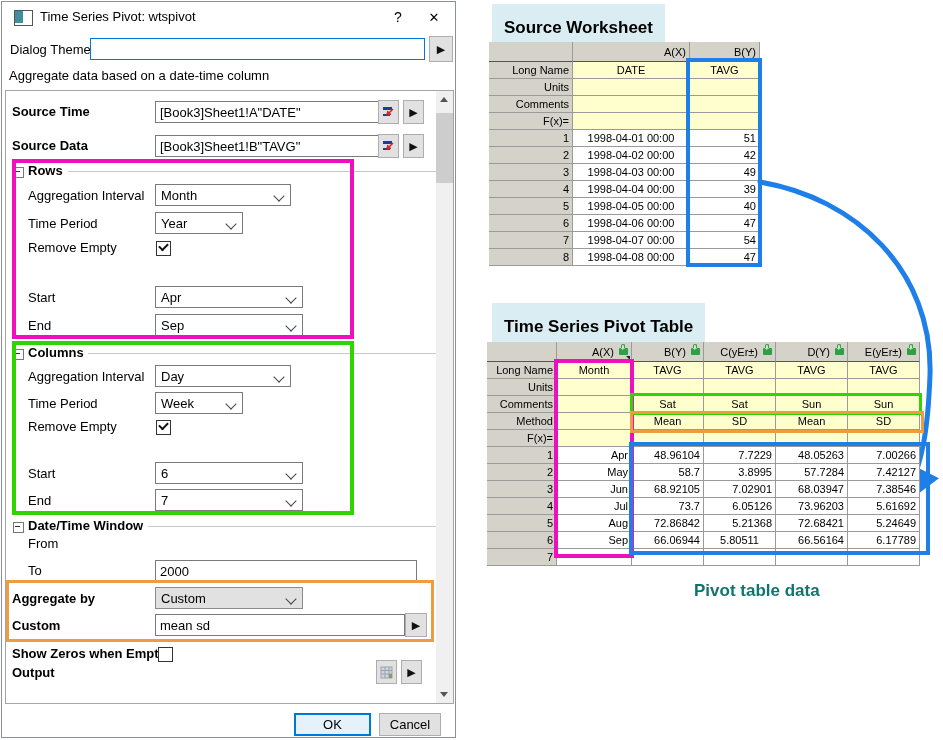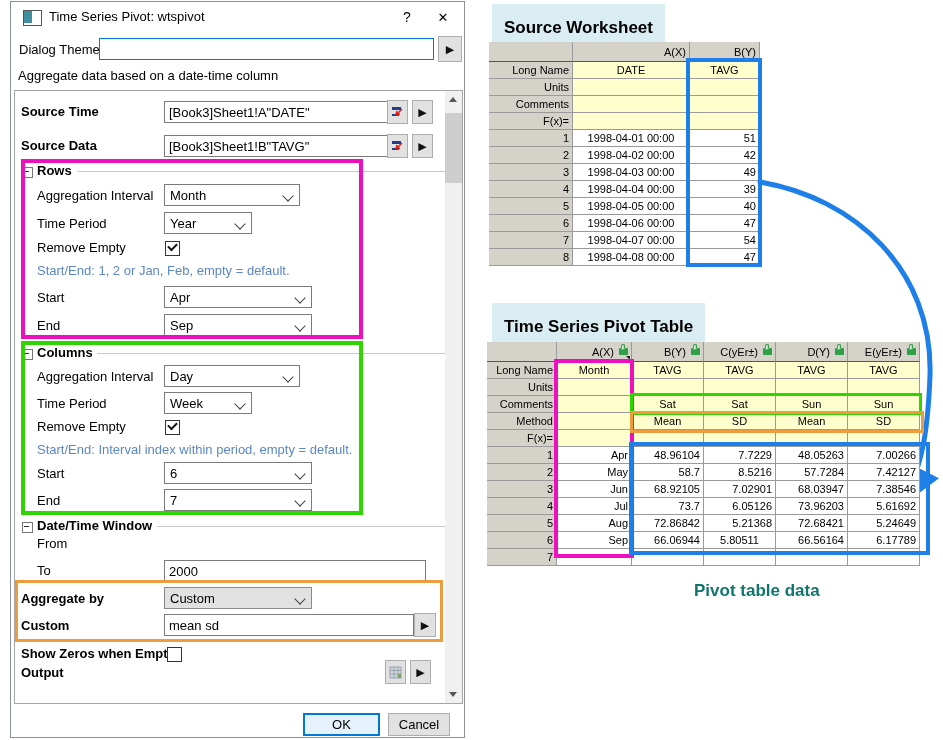--- a/index.html
+++ b/index.html
@@ -1,19 +1,19 @@
 <!DOCTYPE html>
 <html><head>
 <meta charset="utf-8">
 <style>
   html,body{margin:0;padding:0;}
   body{width:943px;height:740px;position:relative;background:#fff;
        font-family:"Liberation Sans",sans-serif;color:#000;overflow:hidden;}
   
-  .dlg{position:absolute;left:10px;top:1px;width:455px;height:737px;background:#fff;
+  .dlg{position:absolute;left:1px;top:1px;width:455px;height:737px;background:#fff;
        border:1px solid #8a9199;box-sizing:border-box;}
   .titlebar{position:absolute;left:0;top:0;width:100%;height:30px;background:#fff;}
   .app-icon{position:absolute;left:12px;top:8px;width:17px;height:14px;border:1px solid #555;background:#fff;}
   .app-icon:before{content:"";position:absolute;left:0;top:0;width:8px;height:12px;background:#3f8fa0;}
   .title-text{position:absolute;left:38px;top:7px;font-size:13px;}
   .cap-btn{position:absolute;top:0;width:34px;height:30px;display:flex;align-items:center;justify-content:center;font-size:14px;}
   .help{right:40px;} .close{right:4px;font-size:13px;}
   .lbl{position:absolute;font-size:13px;white-space:nowrap;}
   .b{font-weight:bold;}
   .tinput{position:absolute;height:20px;border:1px solid #7a7a7a;background:#fff;font-family:"Liberation Sans",sans-serif;
@@ -124,21 +124,20 @@
     <span>Month</span>
       <span class="chev"></span>
   </div>
   <span class="lbl" style="left:26px;top:214px;">Time Period</span>
   <div class="dd" style="left:153px;top:210px;width:88px;">
     <span>Year</span>
       <span class="chev"></span>
   </div>
   <span class="lbl" style="left:26px;top:238px;">Remove Empty</span>
   <div class="chk on" style="left:154px;top:239px;"></div>
-  <span class="hint" style="left:26px;top:261px;">Start/End: 1, 2 or Jan, Feb, empty = default.</span>
   <span class="lbl" style="left:26px;top:288px;">Start</span>
   <div class="dd" style="left:153px;top:284px;width:148px;">
     <span>Apr</span>
       <span class="chev"></span>
   </div>
   <span class="lbl" style="left:26px;top:316px;">End</span>
   <div class="dd" style="left:153px;top:312px;width:148px;">
     <span>Sep</span>
       <span class="chev"></span>
   </div>
@@ -152,21 +151,20 @@
     <span>Day</span>
       <span class="chev"></span>
   </div>
   <span class="lbl" style="left:26px;top:394px;">Time Period</span>
   <div class="dd" style="left:153px;top:390px;width:88px;">
     <span>Week</span>
       <span class="chev"></span>
   </div>
   <span class="lbl" style="left:26px;top:417px;">Remove Empty</span>
   <div class="chk on" style="left:154px;top:418px;"></div>
-  <span class="hint" style="left:26px;top:440px;">Start/End: Interval index within period, empty = default.</span>
   <span class="lbl" style="left:26px;top:464px;">Start</span>
   <div class="dd" style="left:153px;top:460px;width:148px;">
     <span>6</span>
       <span class="chev"></span>
   </div>
   <span class="lbl" style="left:26px;top:491px;">End</span>
   <div class="dd" style="left:153px;top:487px;width:148px;">
     <span>7</span>
       <span class="chev"></span>
   </div>
@@ -514,21 +512,21 @@
       <div class="td lab" style="width: 70px;">
         <span>2</span>
       </div>
       <div class="td" style="width: 75px;">
         <span>May</span>
       </div>
       <div class="td" style="width: 72px;">
         <span>58.7</span>
       </div>
       <div class="td" style="width: 72px;">
-        <span>8.5216</span>
+        <span>3.8995</span>
       </div>
       <div class="td" style="width: 72px;">
         <span>57.7284</span>
       </div>
       <div class="td" style="width: 72px;">
         <span>7.42127</span>
       </div>
     </div>
     <div class="tr drow">
       <div class="td lab" style="width: 70px;">

